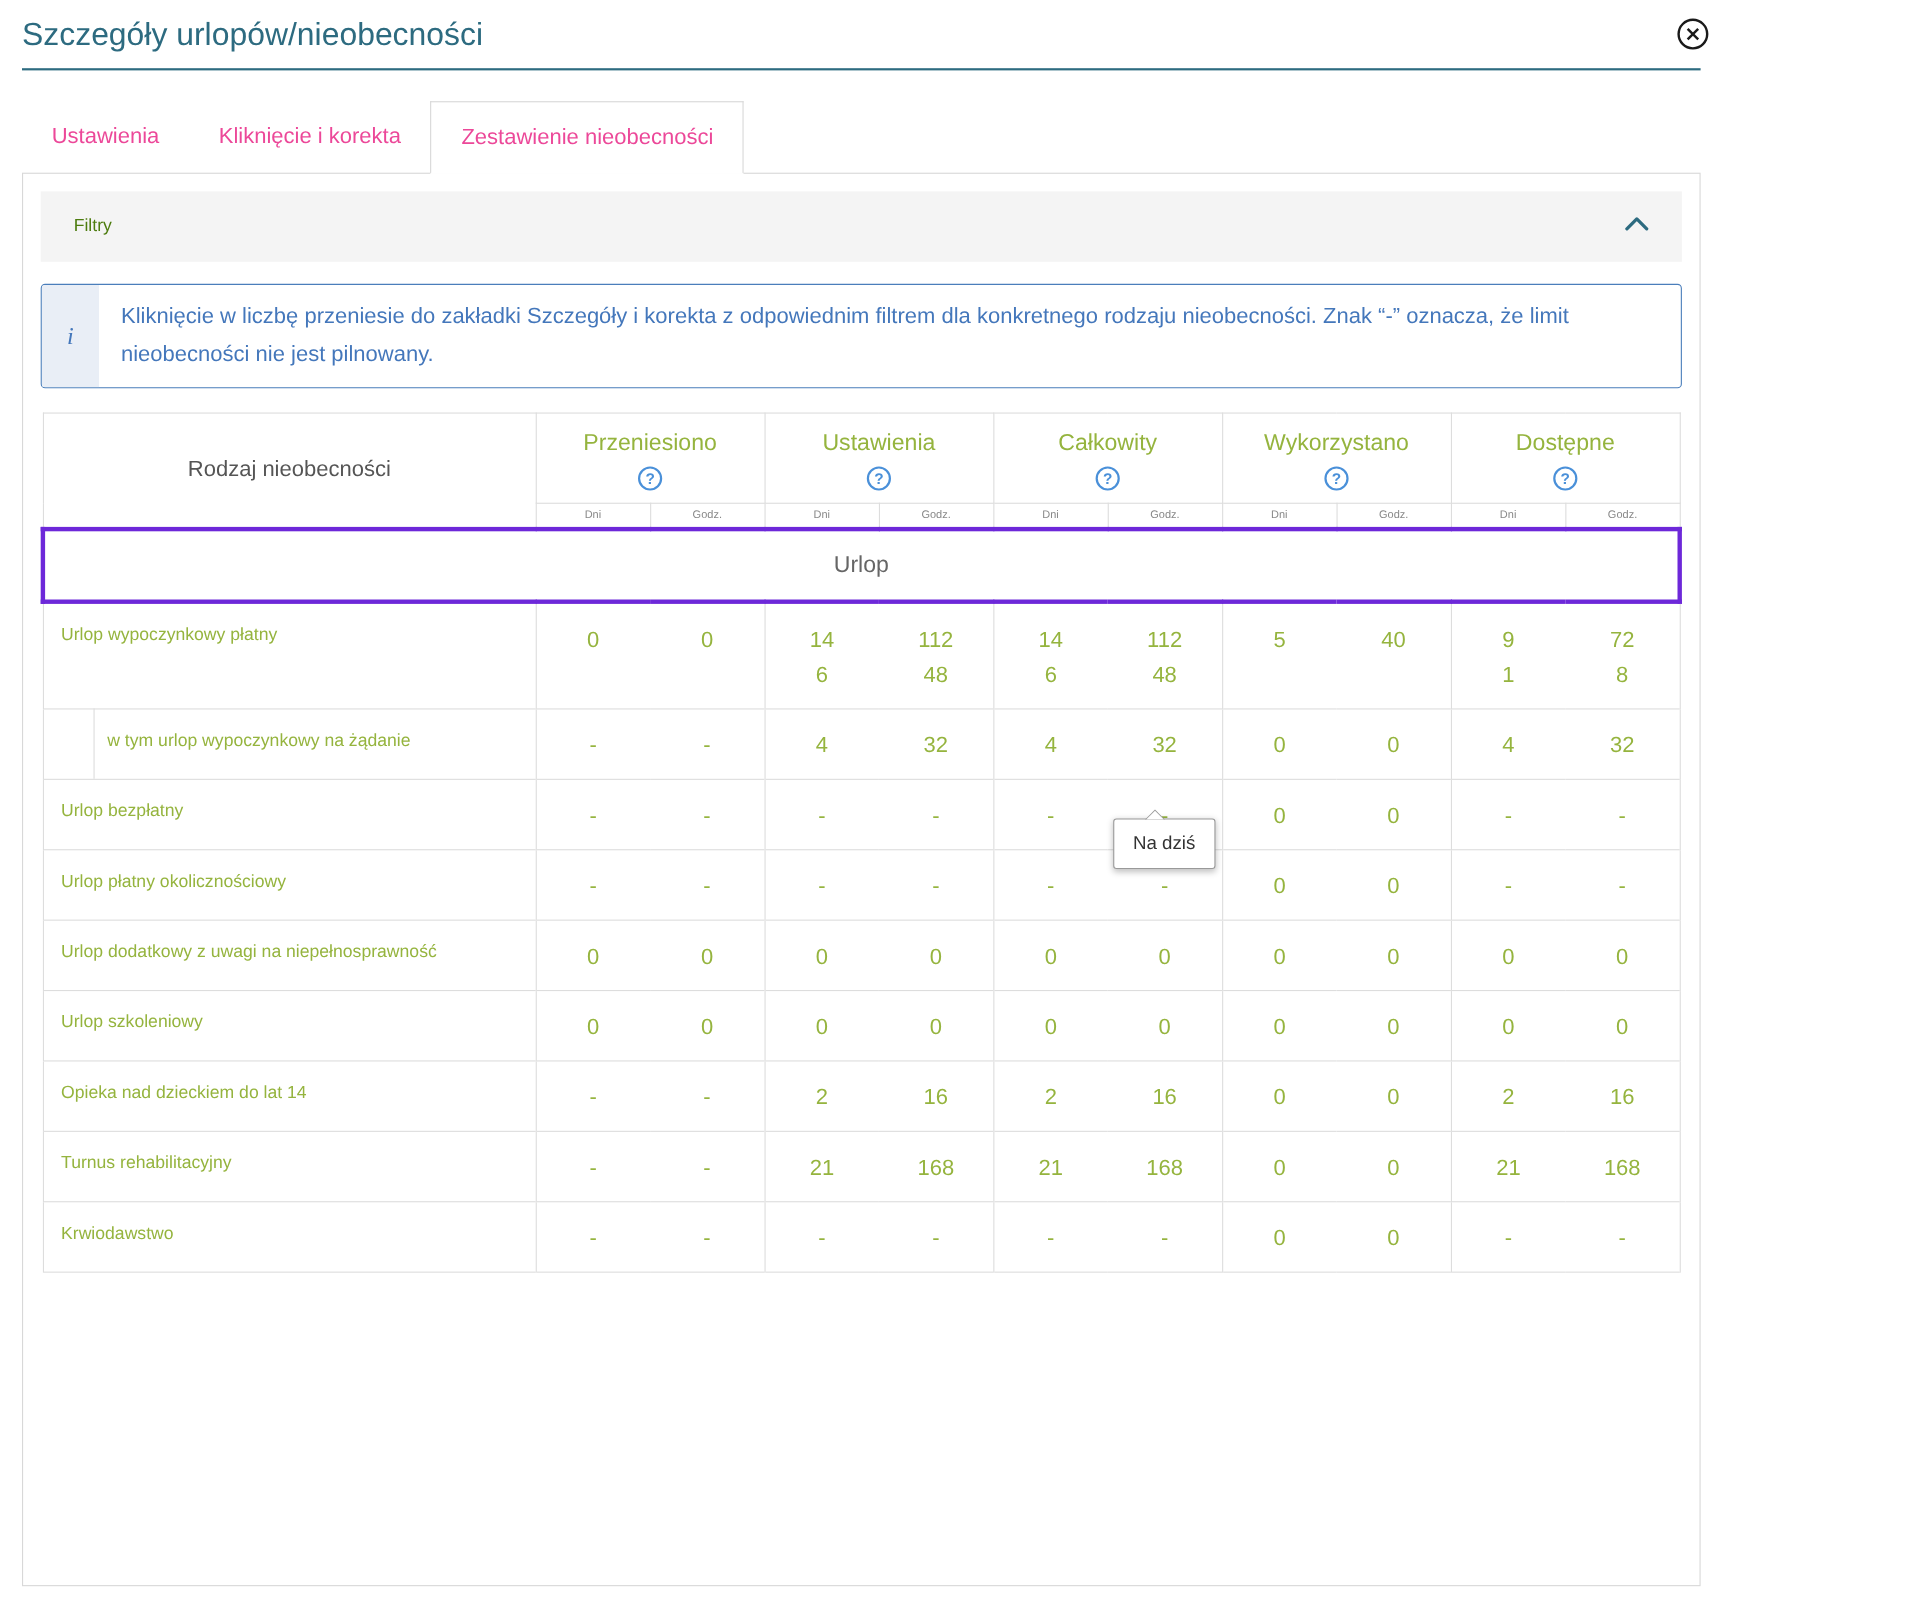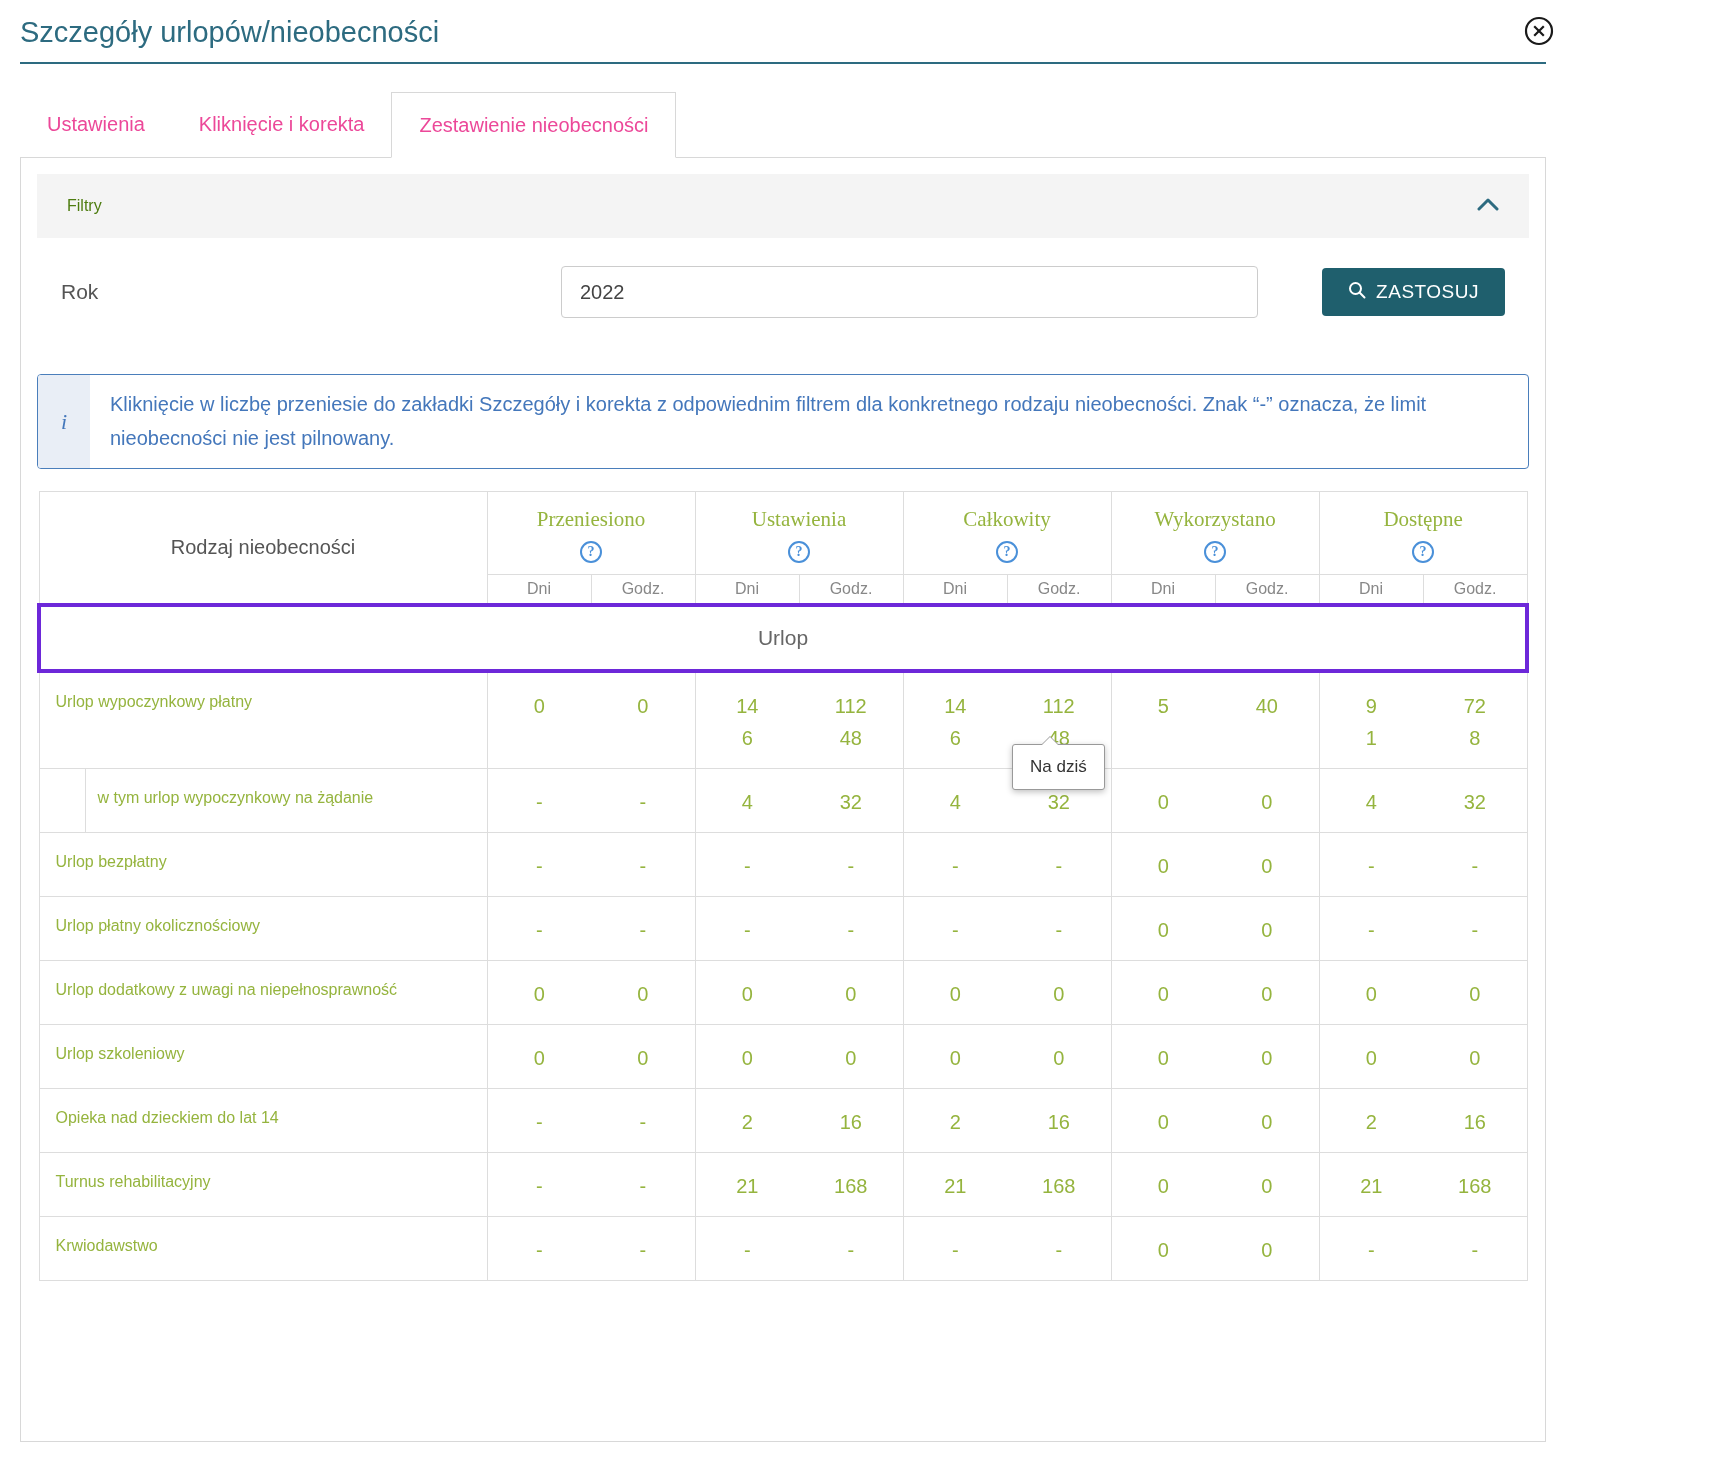--- a/index.html
+++ b/index.html
@@ -24,24 +24,24 @@
   .year-input { flex: 1; height: 52px; border: 1px solid #ccc; border-radius: 4px; font-size: 20px; color: #444; padding: 0 18px; font-family: inherit; outline: none; }
   .apply-btn { margin-left: 64px; height: 48px; background: #1f5f6d; color: #fff; border: none; border-radius: 4px; font-size: 19px; padding: 0 26px; display: flex; align-items: center; gap: 10px; letter-spacing: .5px; cursor: pointer; font-family: inherit; flex-shrink: 0; }
 
   .info-box { display: flex; border: 1px solid #4a7ebb; border-radius: 4px; overflow: hidden; margin: 20px 0 22px 0; }
   .info-icon { width: 52px; background: #e9eef6; color: #4477bb; display: flex; align-items: center; justify-content: center; font-size: 22px; font-style: italic; font-family: "Liberation Serif", serif; flex-shrink: 0; }
   .info-text { padding: 13px 20px; color: #4477bb; font-size: 20px; line-height: 1.68; }
 
   table.absences { width: 100%; border-collapse: collapse; table-layout: fixed; border: 1px solid #ddd; background: #fff; }
   .absences th { font-weight: 400; }
   th.rowhead { border: 1px solid #ddd; font-size: 20px; color: #555; text-align: center; }
-  th.group { border: 1px solid #ddd; padding: 15px 0 11px; vertical-align: top; font-family: Liberation Serif, serif; }
+  th.group { border: 1px solid #ddd; padding: 15px 0 11px; vertical-align: top; }
   .gname { color: #95b43e; font-size: 21px; text-align: center; margin-bottom: 9px; }
   .qicon { width: 22px; height: 22px; border: 2px solid #4a90d9; border-radius: 50%; color: #4a90d9; font-size: 14px; font-weight: bold; line-height: 18px; text-align: center; margin: 0 auto; cursor: pointer; }
-  th.sub { border: 1px solid #ddd; color: #888; font-size: 16px; padding: 5px 0; text-align: center; }
+  th.sub { border: 1px solid #ddd; color: #888; font-size: 10px; padding: 5px 0; text-align: center; }
   td.section { border: 4px solid #6d28d9; text-align: center; color: #666; font-size: 21px; padding: 19px 0; }
   tr.datarow td { border-top: 1px solid #ddd; vertical-align: top; }
   td.label { border-left: 1px solid #ddd; border-right: 1px solid #ddd; color: #95b43e; font-size: 16px; padding: 17px 14px 14px 16px; line-height: 1.55; position: relative; }
   td.label.indent { padding-left: 58px; }
   .indent-bar { position: absolute; left: 45px; top: -1px; bottom: 0; width: 1px; background: #ddd; }
   td.num { color: #95b43e; font-size: 20px; text-align: center; padding: 17px 4px 14px; line-height: 1.6; cursor: default; }
   td.num[data-interactable="true"] { cursor: pointer; }
   td.groupend { border-right: 1px solid #ddd; }
 
   .na-dzis-tooltip { position: absolute; left: 1012px; top: 744px; background: #fff; border: 1px solid #999; border-radius: 3px; box-shadow: 0 2px 6px rgba(0,0,0,.25); padding: 12px 17px; font-size: 17px; color: #333; z-index: 10; white-space: nowrap; }
@@ -74,33 +74,20 @@
 
       <div class="filters-header" data-interactable="true">
         <span class="filters-title" data-interactable="false">Filtry</span>
         <span data-interactable="true">
           <svg width="22" height="13" viewBox="0 0 22 13">
             <polyline points="2,11 11,2 20,11" fill="none" stroke="#2d6b80" stroke-width="3" stroke-linecap="round" stroke-linejoin="round"></polyline>
           </svg>
         </span>
       </div>
 
-      <div class="filter-row" data-interactable="false">
-        <span class="rok-label" data-interactable="false">Rok</span>
-        <input class="year-input" type="text" data-interactable="true" value="2022" style="">
-        <button class="apply-btn" data-interactable="true">
-          <span data-interactable="false">
-            <svg width="18" height="18" viewBox="0 0 18 18">
-              <circle cx="7.5" cy="7.5" r="5.5" fill="none" stroke="#fff" stroke-width="2"></circle>
-              <line x1="11.8" y1="11.8" x2="16.5" y2="16.5" stroke="#fff" stroke-width="2" stroke-linecap="round"></line>
-            </svg>
-          </span>
-          <span data-interactable="false">ZASTOSUJ</span>
-        </button>
-      </div>
 
       <div class="info-box" data-interactable="false">
         <div class="info-icon" data-interactable="false">i</div>
         <div class="info-text" data-interactable="false">Kliknięcie w liczbę przeniesie do zakładki Szczegóły i korekta z odpowiednim filtrem dla konkretnego rodzaju nieobecności. Znak “-” oznacza, że limit nieobecności nie jest pilnowany.</div>
       </div>
 
       <table class="absences" data-interactable="false">
         <colgroup>
           <col style="width:448px">
           <col style="width:104px">

